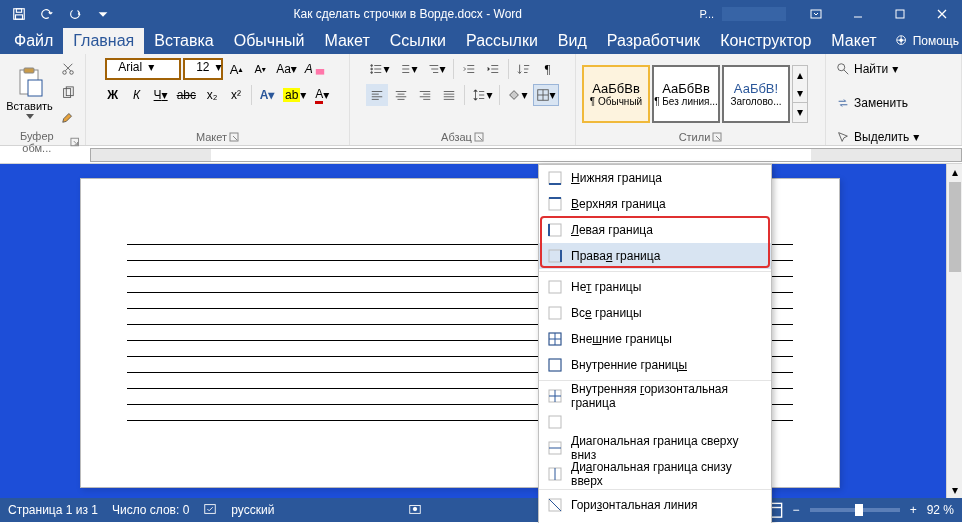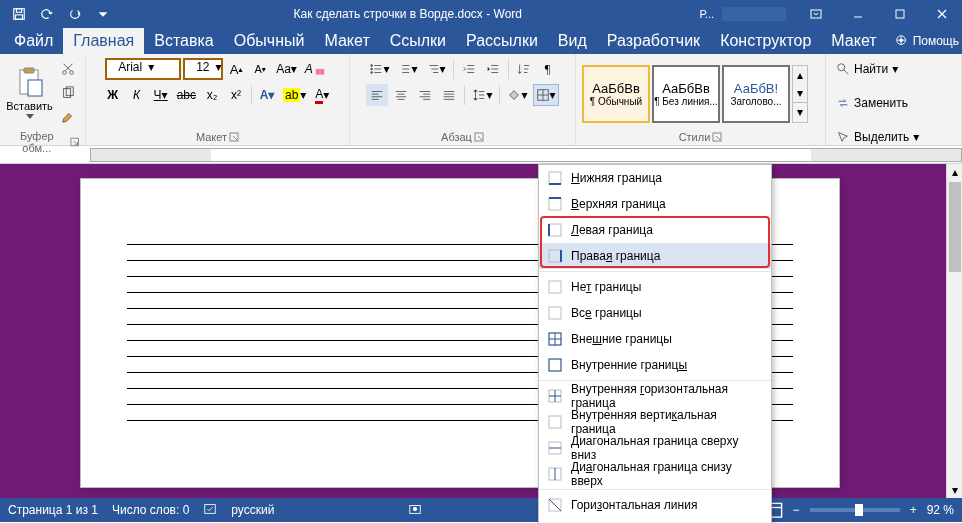--- a/index.html
+++ b/index.html
@@ -46,21 +46,21 @@
 .editing-item svg { width: 14px; height: 14px; }
 .paste-big { width: 48px; display: flex; flex-direction: column; align-items: center; gap: 2px; }
 .paste-big .icon { width: 32px; height: 32px; }
 .paste-side { display: flex; flex-direction: column; gap: 2px; }
 
 
 .ruler { height: 18px; background: #fff; border-bottom: 1px solid #d4d4d4; display: flex; align-items: center; padding-left: 90px; }
 .ruler-inner { height: 14px; flex: 1; background: linear-gradient(to right, #e8e8e8 0, #e8e8e8 120px, #fff 120px, #fff 720px, #e8e8e8 720px); border: 1px solid #aaa; }
 
 
-.doc-area { position: relative; height: 334px; background: #701a75; padding: 14px 4px 0 80px; }
+.doc-area { position: relative; height: 334px; background: #1d4ed8; padding: 14px 4px 0 80px; }
 .page { width: 760px; height: 310px; background: #fff; border: 1px solid #bbb; box-shadow: 2px 2px 6px rgba(0,0,0,0.15); padding: 50px 46px 0 46px; }
 .line-row { height: 16px; border-bottom: 1px solid #000; }
 
 
 .dropdown { position: absolute; left: 538px; top: 0; width: 234px; background: #fff; border: 1px solid #c0c0c0; box-shadow: 2px 2px 6px rgba(0,0,0,0.25); z-index: 50; }
 .dropdown-item { height: 26px; display: flex; align-items: center; gap: 8px; padding: 0 8px; font-size: 12px; }
 .dropdown-item:hover, .dropdown-item.hover { background: #d8e4f2; }
 .dropdown-item .dicon { width: 16px; height: 16px; display: flex; align-items: center; justify-content: center; }
 .dropdown-sep { height: 1px; background: #e4e4e4; margin: 2px 0; }
 .highlight-box1 { position: absolute; left: 540px; top: 52px; width: 230px; height: 52px; border: 2px solid #e03030; border-radius: 4px; pointer-events: none; z-index: 60; }
@@ -489,21 +489,20 @@
           </svg>
         </span>
         <span>Внутренняя <u class="acc">г</u>оризонтальная граница</span>
       </div>
       <div class="dropdown-item">
         <span class="dicon">
           <svg width="16" height="16" viewBox="0 0 16 16" fill="none" stroke="#555">
             <rect x="2" y="2" width="12" height="12" stroke="#bbb"></rect>
           </svg>
         </span>
-        <span>Внутренняя верти<u class="acc">к</u>альная граница</span>
       </div>
       <div class="dropdown-item">
         <span class="dicon">
           <svg width="16" height="16" viewBox="0 0 16 16" fill="none" stroke="#555">
             <rect x="2" y="2" width="12" height="12" stroke="#bbb"></rect>
             <path d="M2 8h12" stroke="#2b579a"></path>
           </svg>
         </span>
         <span><u class="acc">Д</u>иагональная граница сверху вниз</span>
       </div>

